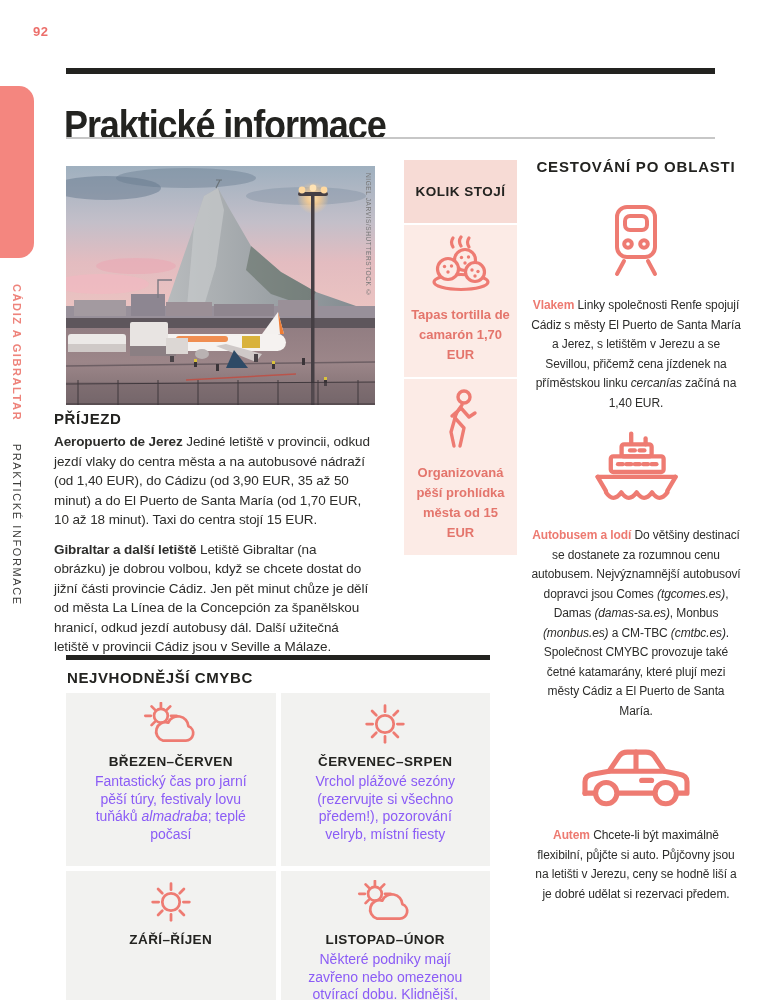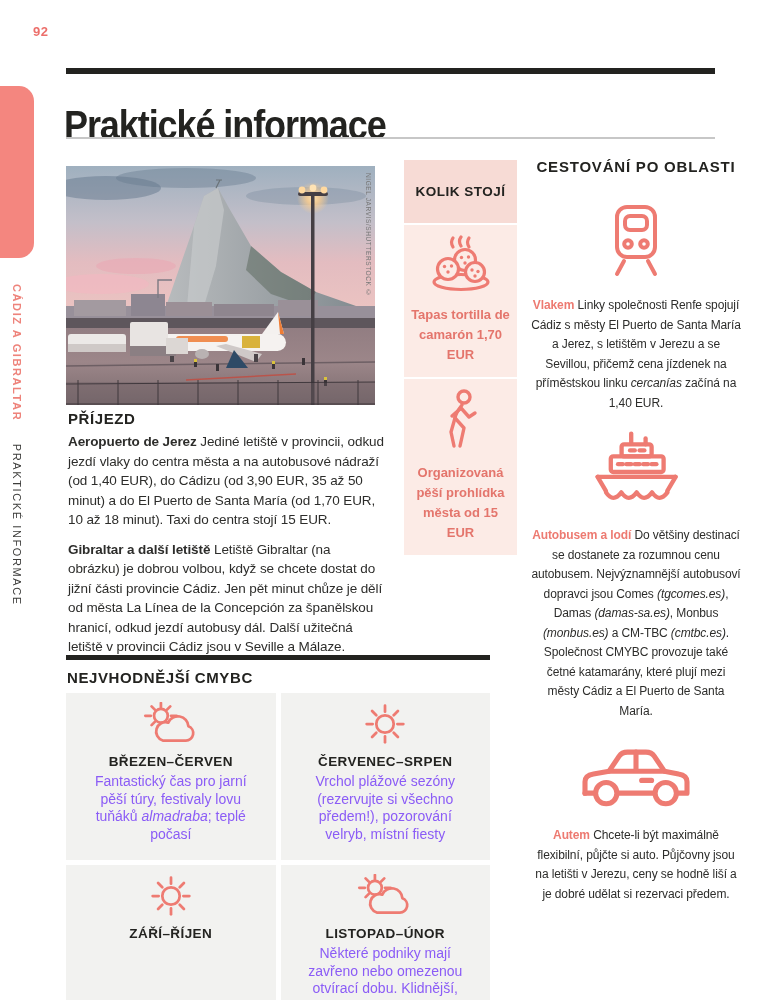--- a/index.html
+++ b/index.html
@@ -18,42 +18,42 @@
   #rule-top{position:absolute;left:66px;top:68px;width:649px;height:6px;}
   .page-title{position:absolute;left:64px;top:76px;font-size:40px;font-weight:bold;letter-spacing:-1.2px;color:#232320;transform:scaleX(.9);transform-origin:left top;white-space:nowrap;}
   #rule-thin{position:absolute;left:66px;top:137px;width:649px;height:2px;background:#c7c7c7;}
 
   
   .photo{position:absolute;left:66px;top:166px;width:309px;height:239px;overflow:hidden;}
   .photo svg{display:block;}
   .photo-credit{position:absolute;top:7px;right:3px;writing-mode:vertical-rl;font-size:6.5px;letter-spacing:.6px;color:#787878;}
 
   
-  .arrival{position:absolute;left:68px;top:410px;width:316px;}
+  .arrival{position:absolute;left:54px;top:410px;width:316px;}
   .sec-head{font-size:15px;font-weight:bold;letter-spacing:.6px;color:#232320;margin:0 0 5px 0;}
   .arrival p{margin:0 0 10px 0;font-size:13.5px;line-height:19.5px;letter-spacing:-.1px;color:#2d2d2b;}
 
   .seg-b{font-weight:bold;}
   .seg-i{font-style:italic;}
   .seg-pink{color:#ed7a71;}
 
   
   .costs{position:absolute;left:392px;top:160px;width:113px;padding-left:12px;}
   .costs-header{background:#f7dbd5;height:63px;display:flex;align-items:center;justify-content:center;font-size:13.5px;font-weight:bold;letter-spacing:.5px;color:#232320;text-align:center;}
   .cost-item{background:#fcebe6;text-align:center;padding:10px 6px 12px 6px;border-top:2px solid #fff;}
   .cost-item:first-of-type{border-top:none;}
   .cost-item .lbl{color:#e4756c;font-weight:bold;font-size:13px;line-height:20px;margin-top:6px;}
   .ico{fill:none;stroke:#ee7b72;stroke-linecap:round;stroke-linejoin:round;}
 
   
   .best{position:absolute;left:66px;top:655px;width:424px;}
   .best .rule{width:424px;height:5px;background:#232320;}
   .best h2{margin:9px 0 7px 1px;}
   .best-grid{display:grid;grid-template-columns:1fr 1fr;gap:5px;}
-  .season{background:#f2f2f0;text-align:center;padding:9px 13px 13px 13px;}
+  .season{background:#f2f2f0;text-align:center;padding:9px 13px 19px 13px;}
   .season h3{margin:4px 0 2px 0;font-size:13.5px;letter-spacing:.4px;color:#232320;}
   .season p{margin:4px;font-size:14px;line-height:17.5px;color:#8b5cf6;}
   .season .cloudfill{fill:#f2f2f0;}
 
   
   .travel{position:absolute;left:531px;top:158px;width:210px;}
   .travel h2{text-align:center;margin:0;letter-spacing:.8px;}
   .travel .icon-row{display:flex;justify-content:center;}
   .travel .icon-row.train{margin-top:24px;}
   .travel .icon-row.ferry{margin-top:18px;}

